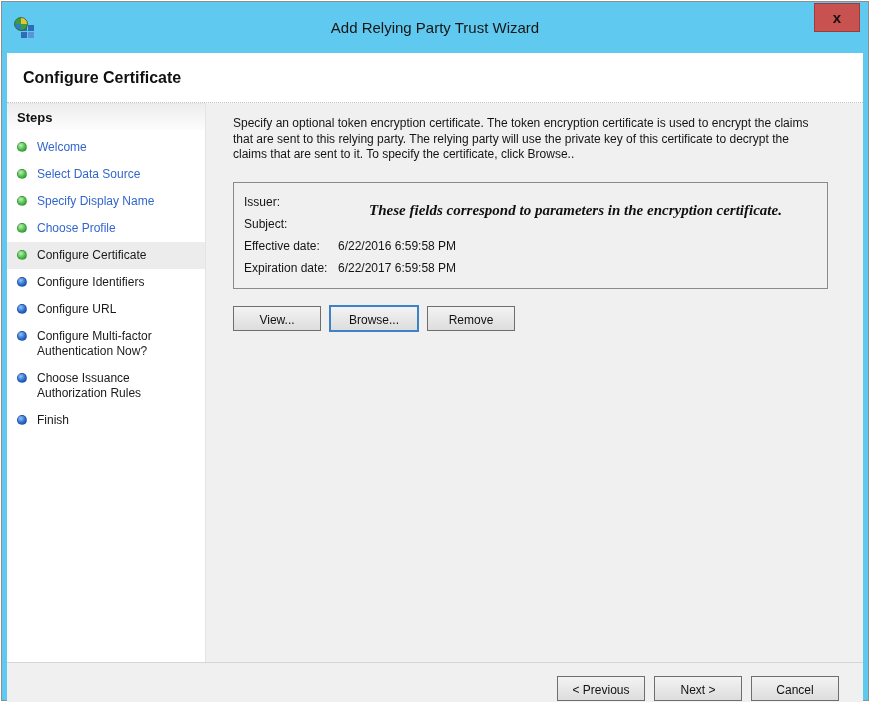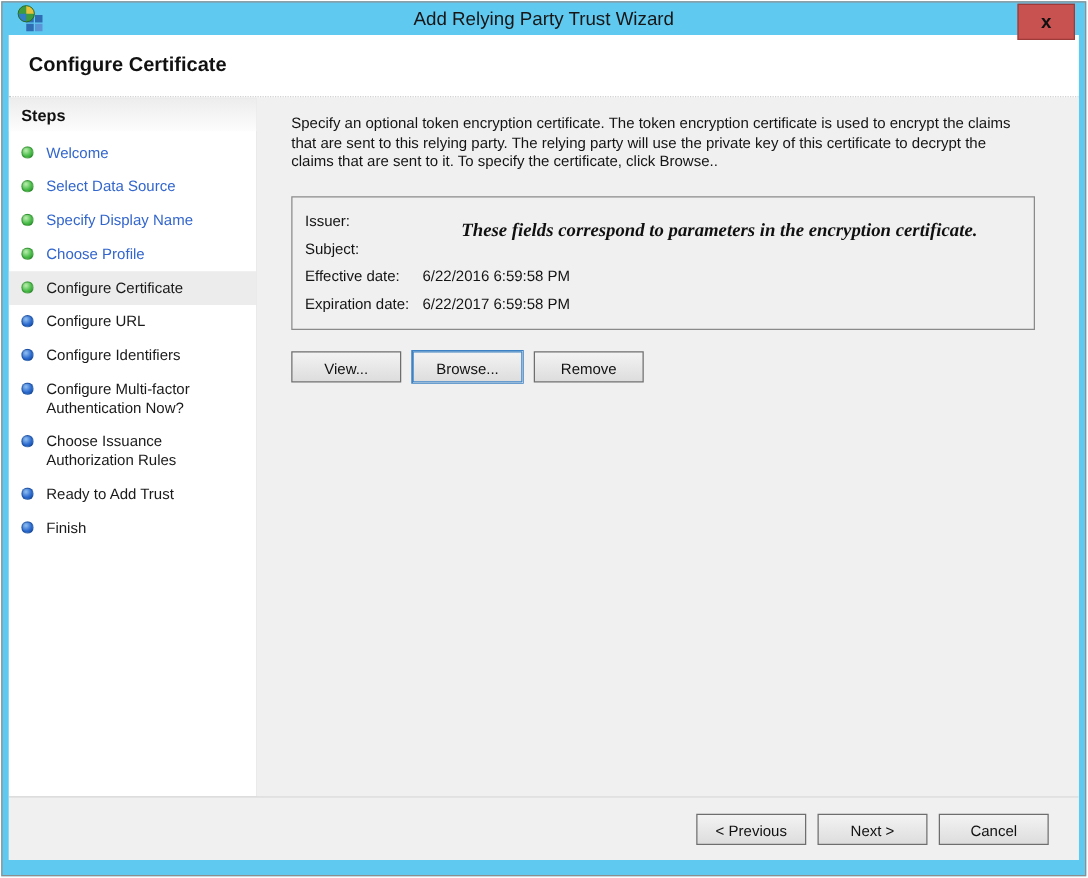--- a/index.html
+++ b/index.html
@@ -8,21 +8,21 @@
 
   .dialog{
     width:868px;height:700px;margin:1px;
     border:1px solid #8E8E8E;
     background:#60C9F0;
     padding:0 5px 5px 5px;
     position:relative;
   }
   
   .titlebar{
-    height:26px;display:flex;align-items:center;position:relative;
+    height:51px;display:flex;align-items:center;position:relative;
   }
   .titlebar .app-icon{width:24px;height:24px;margin-left:5px;flex:none;}
   .titlebar .title{
     position:absolute;left:0;right:0;text-align:center;
     font-size:15px;color:#161616;
   }
   .close-btn{
     position:absolute;right:3px;top:1px;width:46px;height:29px;
     background:#C85250;border:1px solid #9E3B39;
     color:#111;font-size:15px;font-weight:bold;line-height:27px;text-align:center;
@@ -158,37 +158,33 @@
           <li class="step completed">
             <span class="dot"></span>
             <span class="step-label">Choose Profile</span>
           </li>
           <li class="step current">
             <span class="dot"></span>
             <span class="step-label">Configure Certificate</span>
           </li>
           <li class="step upcoming">
             <span class="dot"></span>
+            <span class="step-label">Configure Identifiers</span>
+          </li>
+          <li class="step upcoming">
+            <span class="dot"></span>
             <span class="step-label">Configure URL</span>
           </li>
           <li class="step upcoming">
             <span class="dot"></span>
-            <span class="step-label">Configure Identifiers</span>
-          </li>
-          <li class="step upcoming">
-            <span class="dot"></span>
             <span class="step-label">Configure Multi-factor Authentication Now?</span>
           </li>
           <li class="step upcoming">
             <span class="dot"></span>
             <span class="step-label">Choose Issuance Authorization Rules</span>
-          </li>
-          <li class="step upcoming">
-            <span class="dot"></span>
-            <span class="step-label">Ready to Add Trust</span>
           </li>
           <li class="step upcoming">
             <span class="dot"></span>
             <span class="step-label">Finish</span>
           </li>
         </ul>
       </div>
 
       <div class="main">
         <p class="description">Specify an optional token encryption certificate.  The token encryption certificate is used to encrypt the claims that are sent to this relying party.  The relying party will use the private key of this certificate to decrypt the claims that are sent to it.  To specify the certificate, click Browse..</p>

